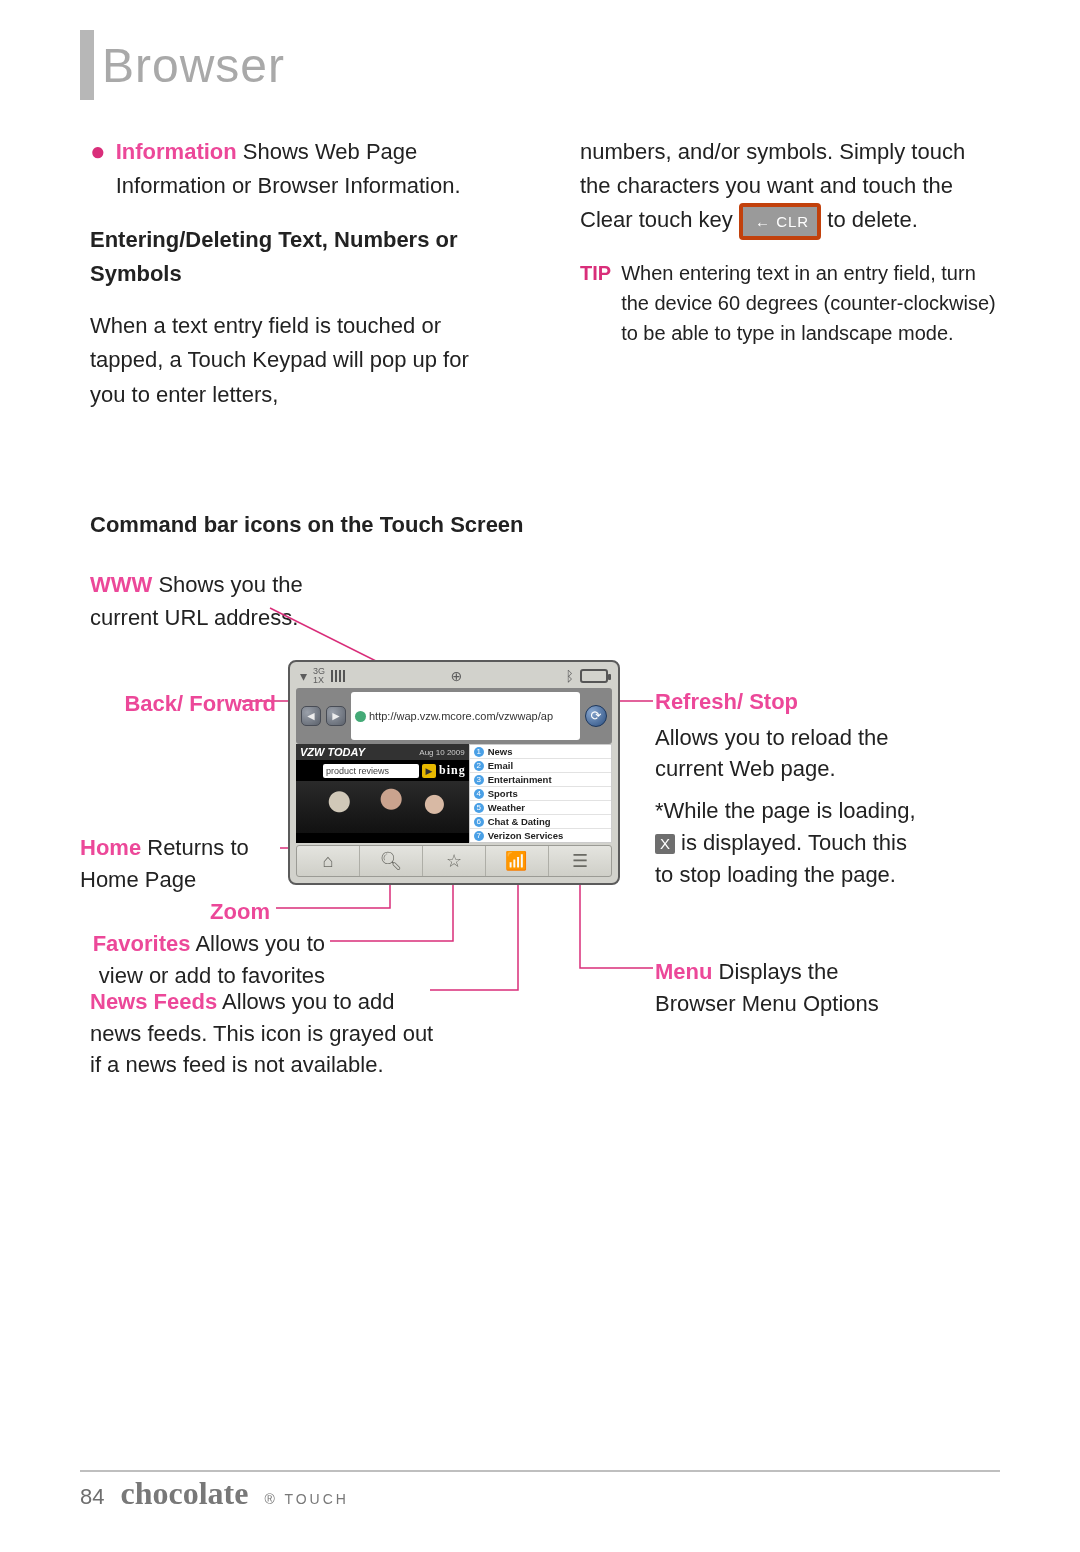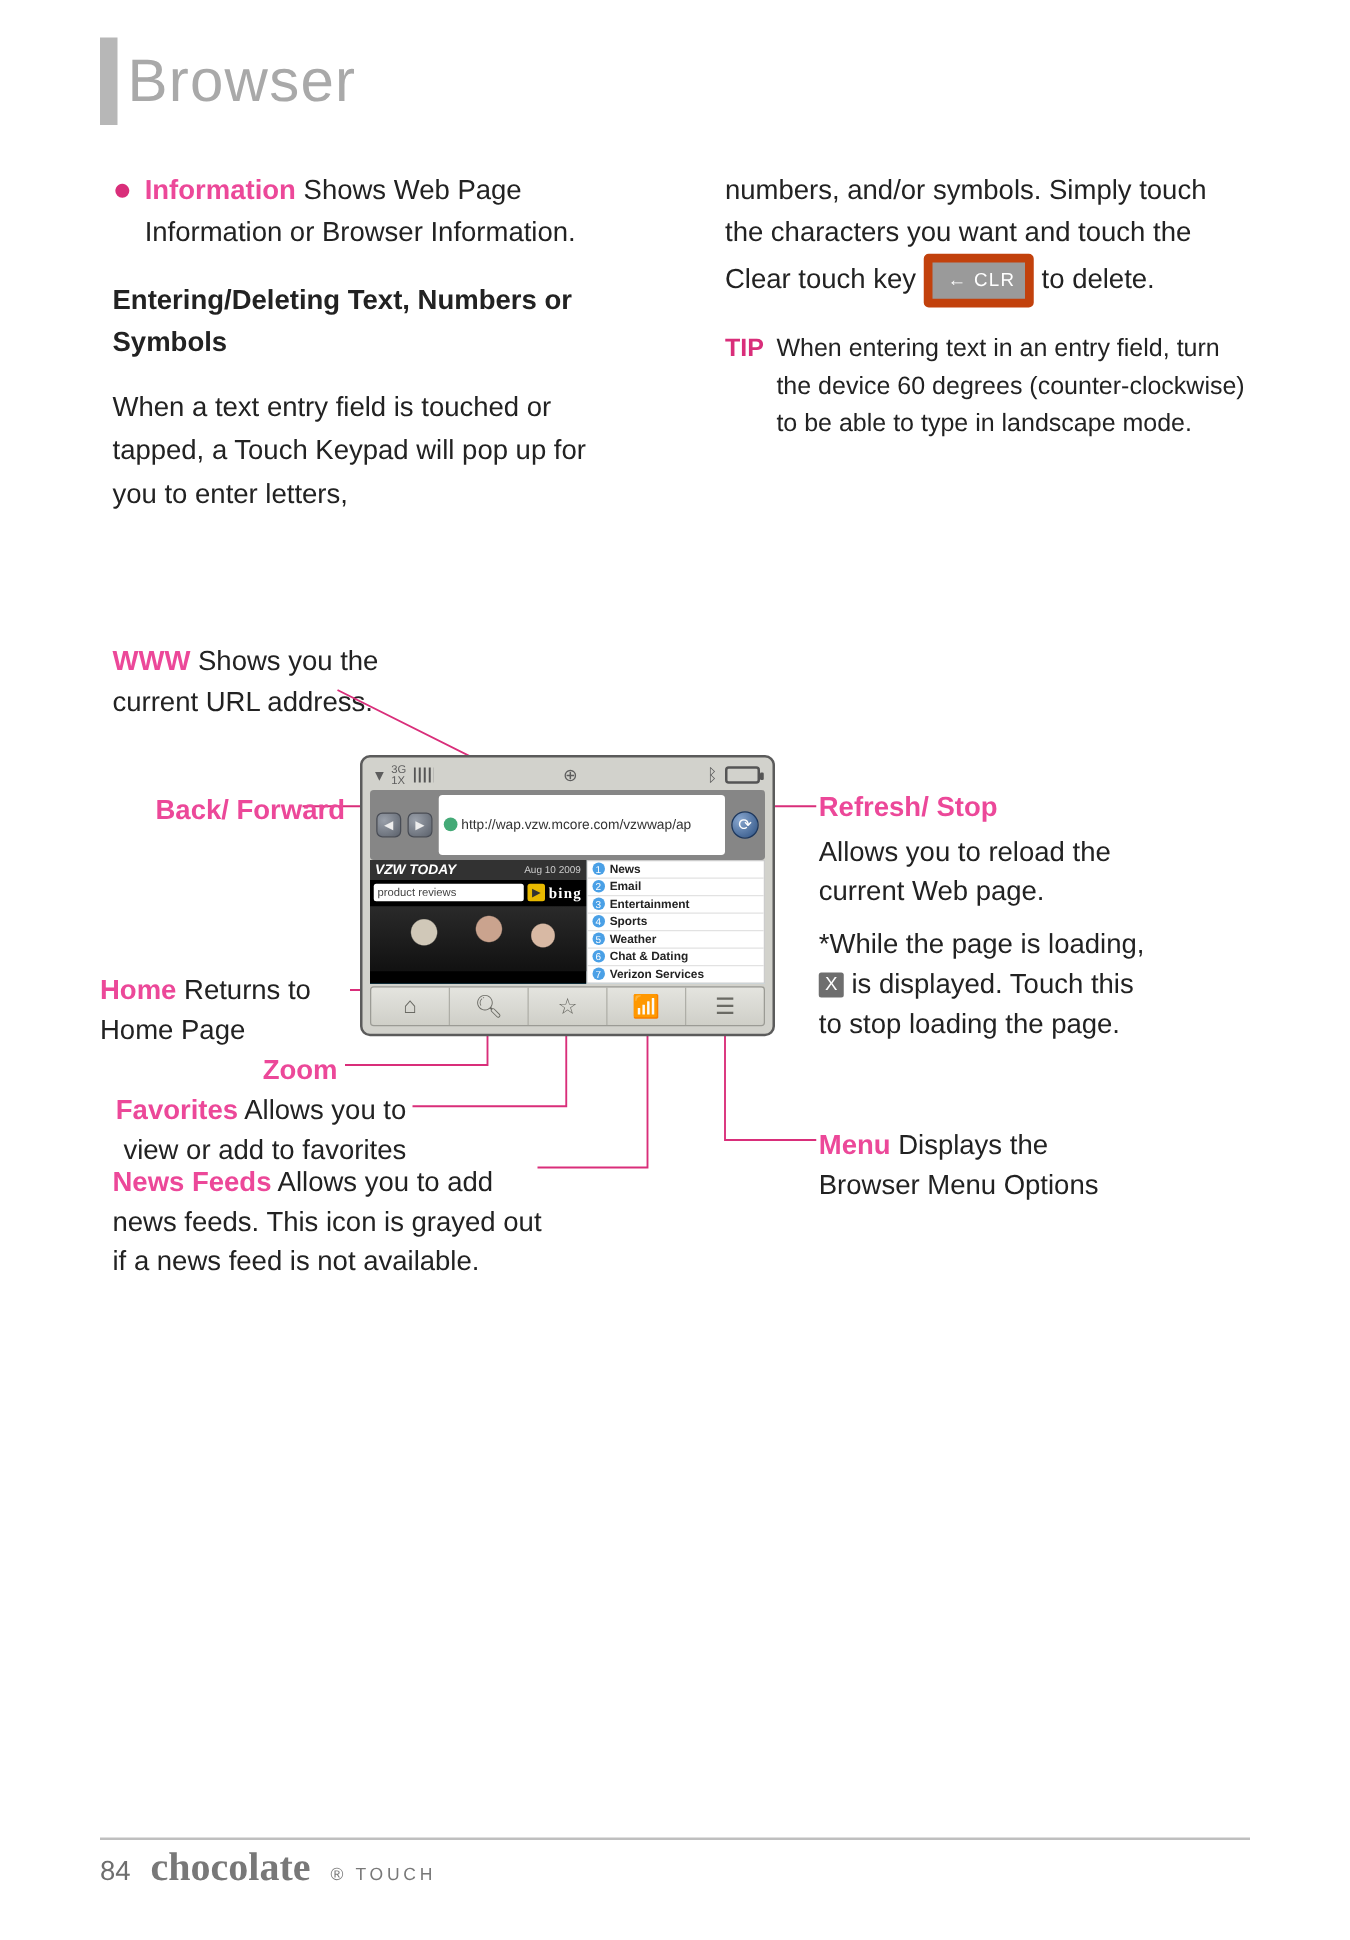--- a/index.html
+++ b/index.html
@@ -63,21 +63,21 @@
     font-size: 22px;
   }
   .chip {
     display: inline-block;
     vertical-align: middle;
     background: #9a9a9a;
     color: #fff;
     font-size: 15px;
     padding: 3px 8px;
     border-radius: 4px;
-    border: 7px solid #c2410c;
+    border: 4px solid #c2410c;
     letter-spacing: 1px;
   }
   .chip .arrow { margin-right: 4px; }
   .tip-row {
     display: flex;
     gap: 10px;
     margin-top: 18px;
     font-size: 20px;
     line-height: 1.5;
   }
@@ -178,20 +178,21 @@
     padding:2px 4px;
     font-size:11px;
     font-weight:700;
     font-style:italic;
     display:flex; justify-content: space-between; align-items:center;
   }
   .vzw-bar .date{ font-size:8px; color:#ccc; font-style:normal; font-weight:400; }
   .search-row{
     display:flex; padding:3px; gap:3px; align-items:center;
     background:#000;
+    margin-left:24px;
   }
   .search-inp{
     flex:1; background:#fff; color:#444; font-size:9px;
     padding:2px 3px; border-radius:2px;
   }
   .go{
     width:14px;height:14px;background:#e8b900;border-radius:2px;
     display:flex;align-items:center;justify-content:center;
     color:#333;font-size:9px;
   }
@@ -304,20 +305,21 @@
         <span class="chip"><span class="arrow"></span><span>← CLR</span></span>
         <span> to delete.</span>
       </div>
       <div class="tip-row">
         <div class="tip-label">TIP</div>
         <div>When entering text in an entry field, turn the device 60 degrees (counter-clockwise) to be able to type in landscape mode.</div>
       </div>
     </div>
   </div>
 
+  <div class="sec-head">Command bar icons on the Touch Screen</div>
 
   <div class="diagram">
 
     <div class="www-note">
       <span class="bold">WWW</span><span> Shows you the current URL address.</span>
     </div>
 
     <svg class="lines" viewBox="0 0 920 520">
       <g stroke="#d92e7a" stroke-width="1.5" fill="none">
         <polyline points="190,40 310,100 310,122"></polyline>

